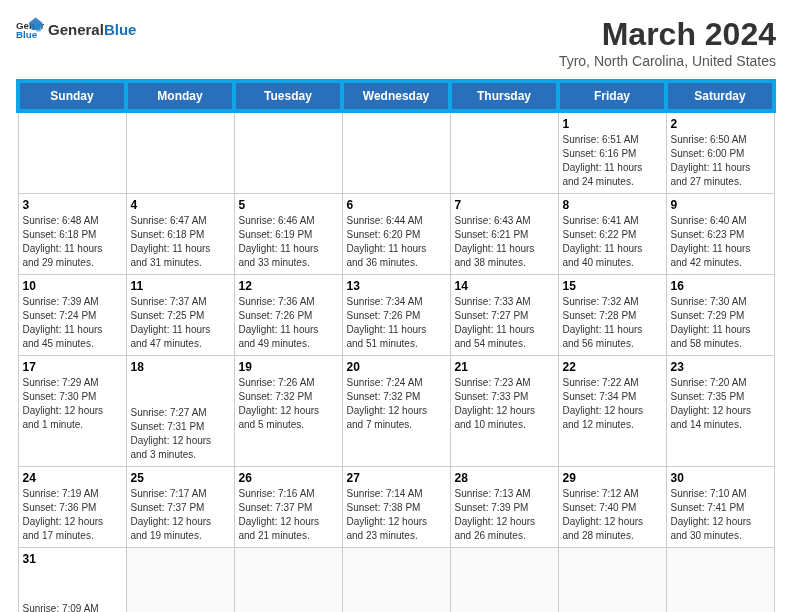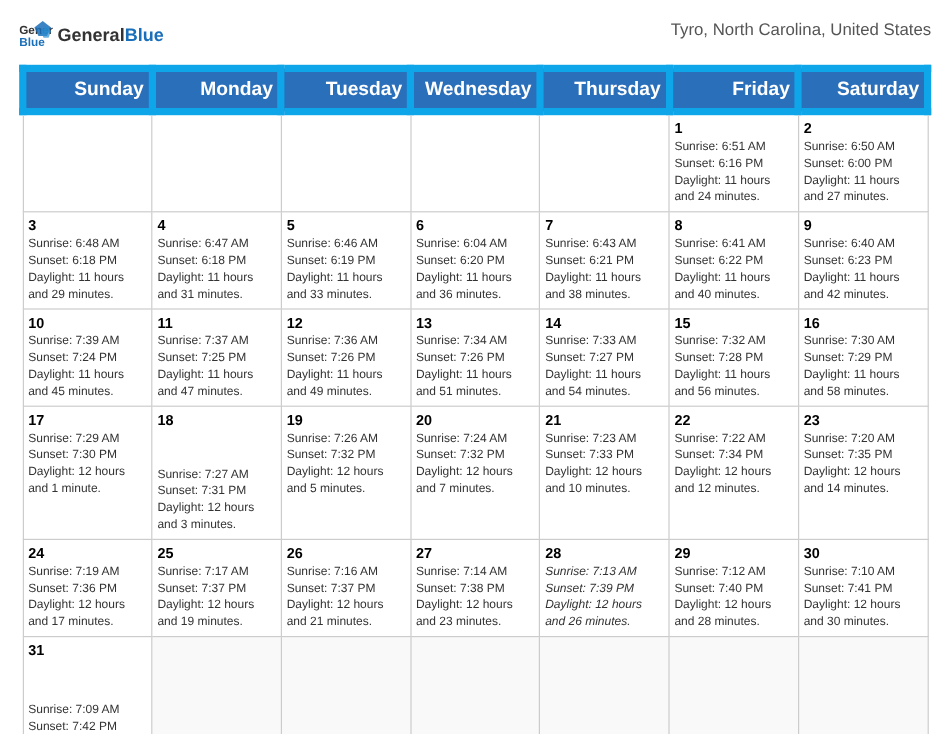--- a/index.html
+++ b/index.html
@@ -41,24 +41,24 @@
       width: 100%;
       border-collapse: collapse;
       font-size: 11px;
     }
     thead tr {
       background-color: #2a6fba;
       color: #fff;
     }
     thead th {
       padding: 6px 4px;
-      text-align: right;
-      font-size: 16px;
+      text-align: center;
+      font-size: 12px;
       font-weight: bold;
-      border: 6px solid #0ea5e9;
+      border: 4px solid #0ea5e9;
     }
     tbody td {
       border: 1px solid #ccc;
       vertical-align: top;
       padding: 4px;
       height: 80px;
       width: calc(100% / 7);
       background: #fff;
     }
     tbody tr:last-child td {
@@ -92,20 +92,21 @@
       <polygon points="28,2 38,10 33,20 23,20 18,10" fill="#1a6fba" opacity="0.85"></polygon>
       <polygon points="32,8 38,14 35,22 29,22 26,14" fill="#2a8fd1" opacity="0.7"></polygon>
     </svg>
     <div>
       <div style="font-size:15px;font-weight:bold;color:#333;line-height:1.1;">
         <span style="color:#333;">General</span><span style="color:#1a6fba;">Blue</span>
       </div>
     </div>
   </div>
   <div class="title-area">
+    <div class="month-title">March 2024</div>
     <div class="location-title">Tyro, North Carolina, United States</div>
   </div>
 </div>
 
 <table>
   <thead>
     <tr>
     <th>Sunday</th>
         <th>Monday</th>
         <th>Tuesday</th>
@@ -154,21 +155,21 @@
         </td>
         <td>
           <div class="day-number">5</div>
           <div class="day-info" style="white-space: pre-line;">Sunrise: 6:46 AM
 Sunset: 6:19 PM
 Daylight: 11 hours
 and 33 minutes.</div>
         </td>
         <td>
           <div class="day-number">6</div>
-          <div class="day-info" style="white-space: pre-line;">Sunrise: 6:04 AM
+          <div class="day-info" style="white-space: pre-line;">Sunrise: 6:44 AM
 Sunset: 6:20 PM
 Daylight: 11 hours
 and 36 minutes.</div>
         </td>
         <td>
           <div class="day-number">7</div>
           <div class="day-info" style="white-space: pre-line;">Sunrise: 6:43 AM
 Sunset: 6:21 PM
 Daylight: 11 hours
 and 38 minutes.</div>
@@ -314,21 +315,21 @@
         </td>
         <td>
           <div class="day-number">27</div>
           <div class="day-info" style="white-space: pre-line;">Sunrise: 7:14 AM
 Sunset: 7:38 PM
 Daylight: 12 hours
 and 23 minutes.</div>
         </td>
         <td>
           <div class="day-number">28</div>
-          <div class="day-info" style="white-space: pre-line; font-style: italic;">Sunrise: 7:13 AM
+          <div class="day-info" style="white-space: pre-line;">Sunrise: 7:13 AM
 Sunset: 7:39 PM
 Daylight: 12 hours
 and 26 minutes.</div>
         </td>
         <td>
           <div class="day-number">29</div>
           <div class="day-info" style="white-space: pre-line;">Sunrise: 7:12 AM
 Sunset: 7:40 PM
 Daylight: 12 hours
 and 28 minutes.</div>

